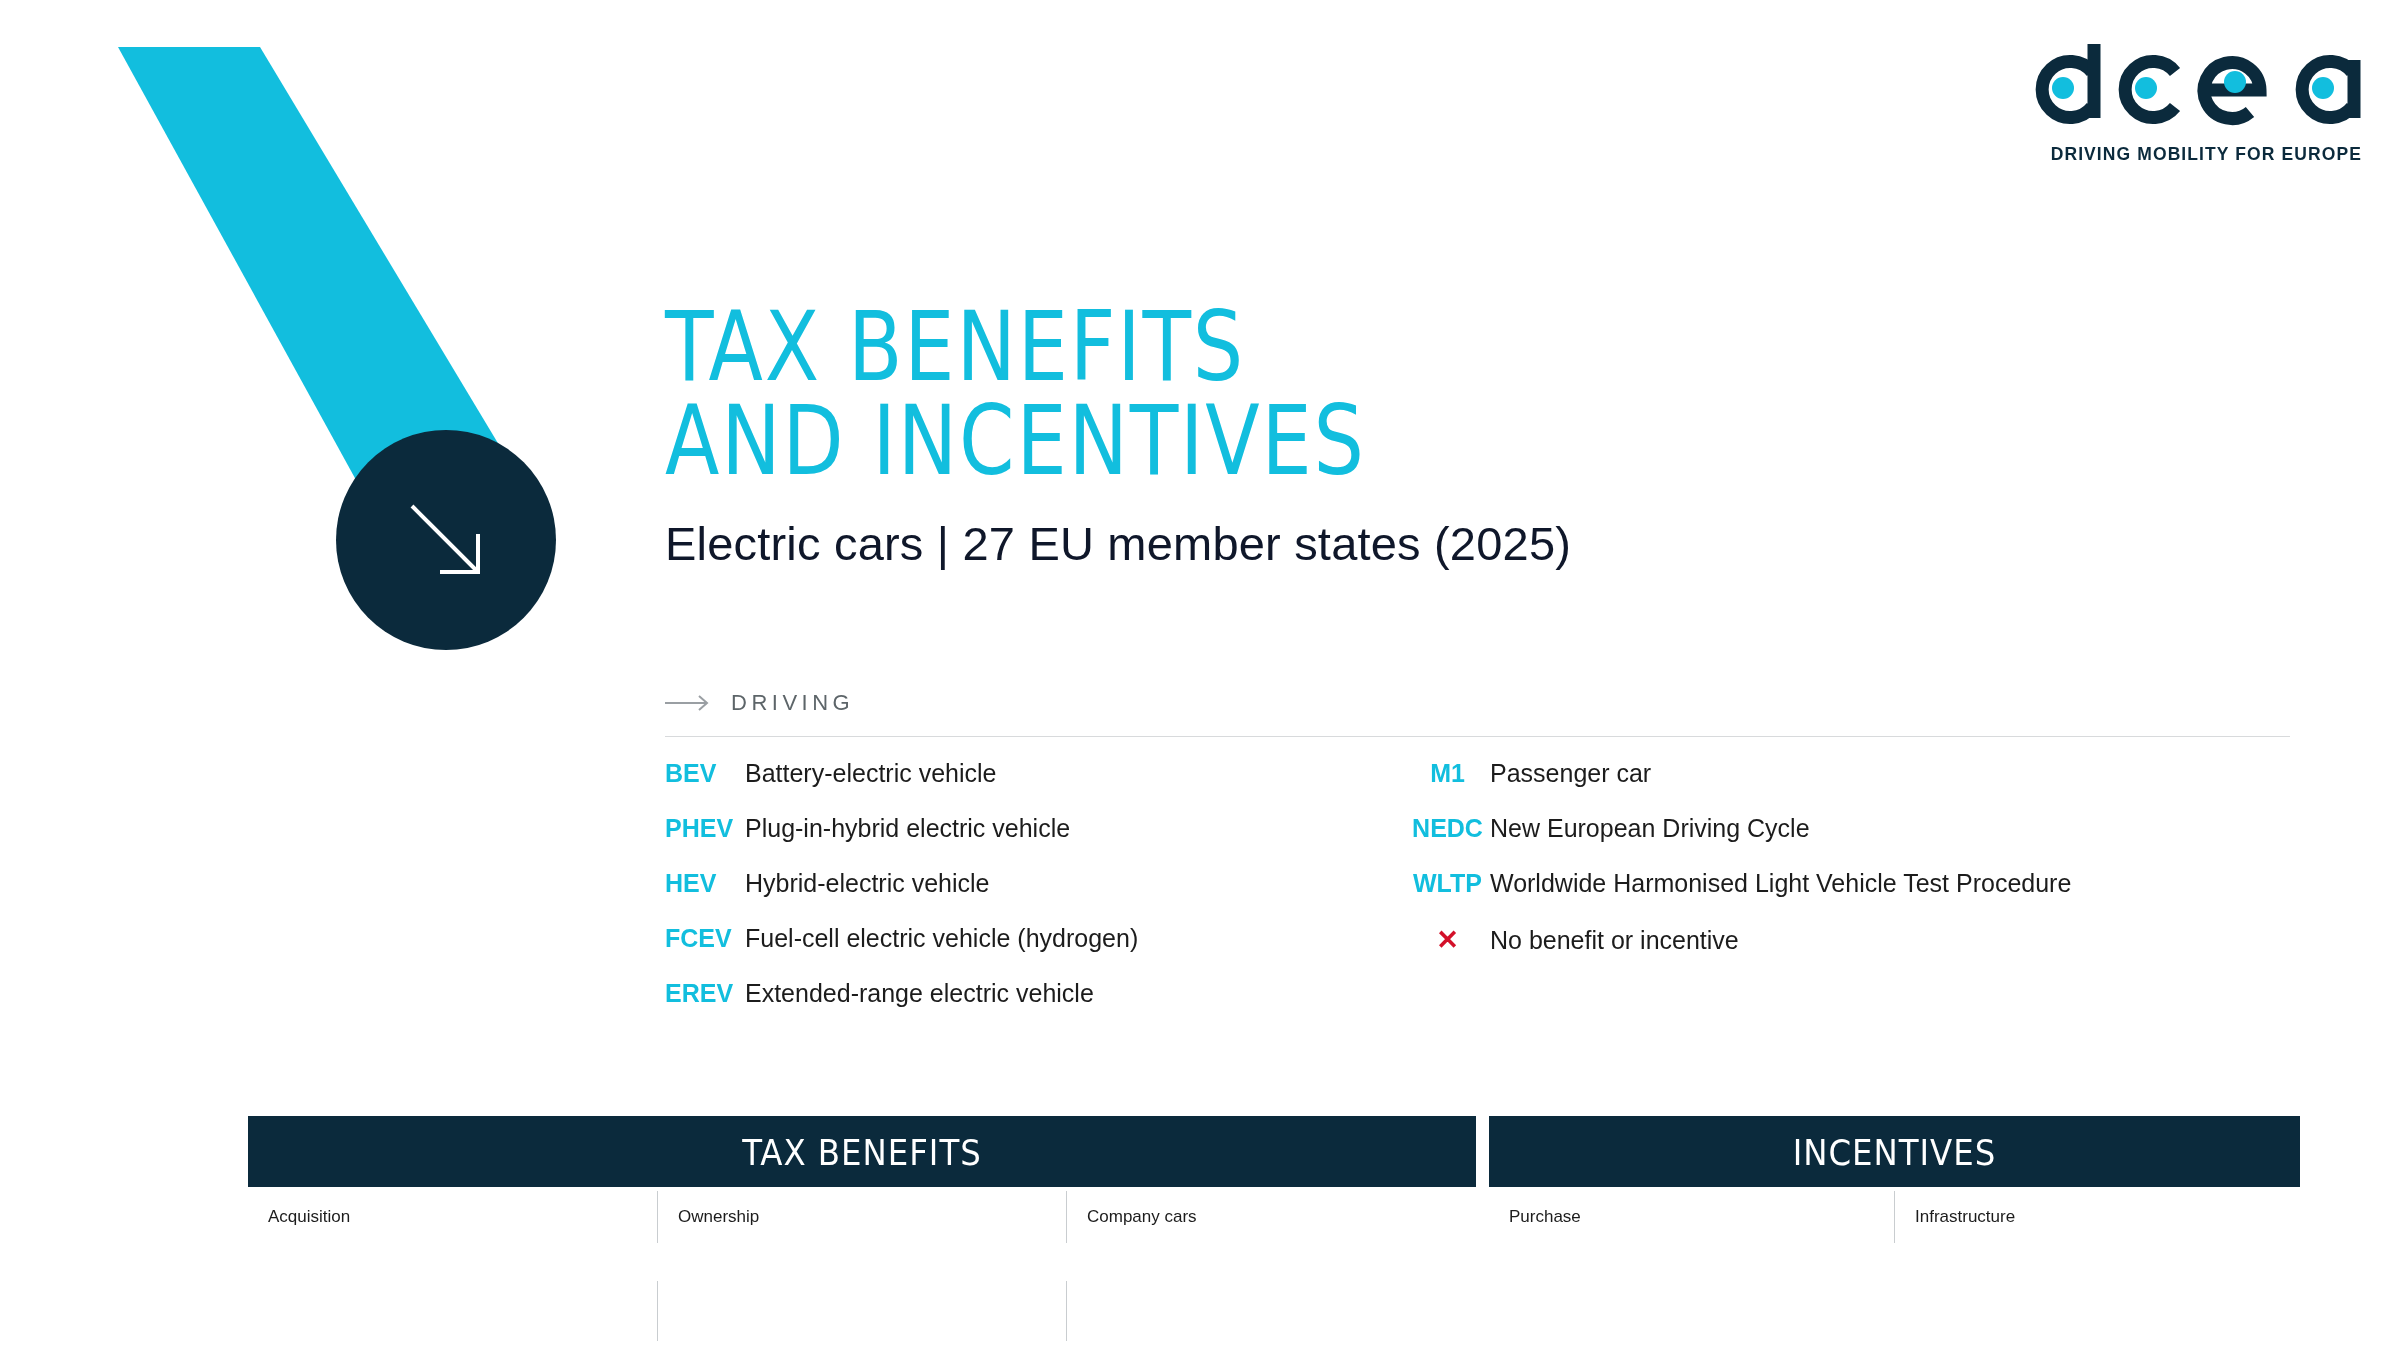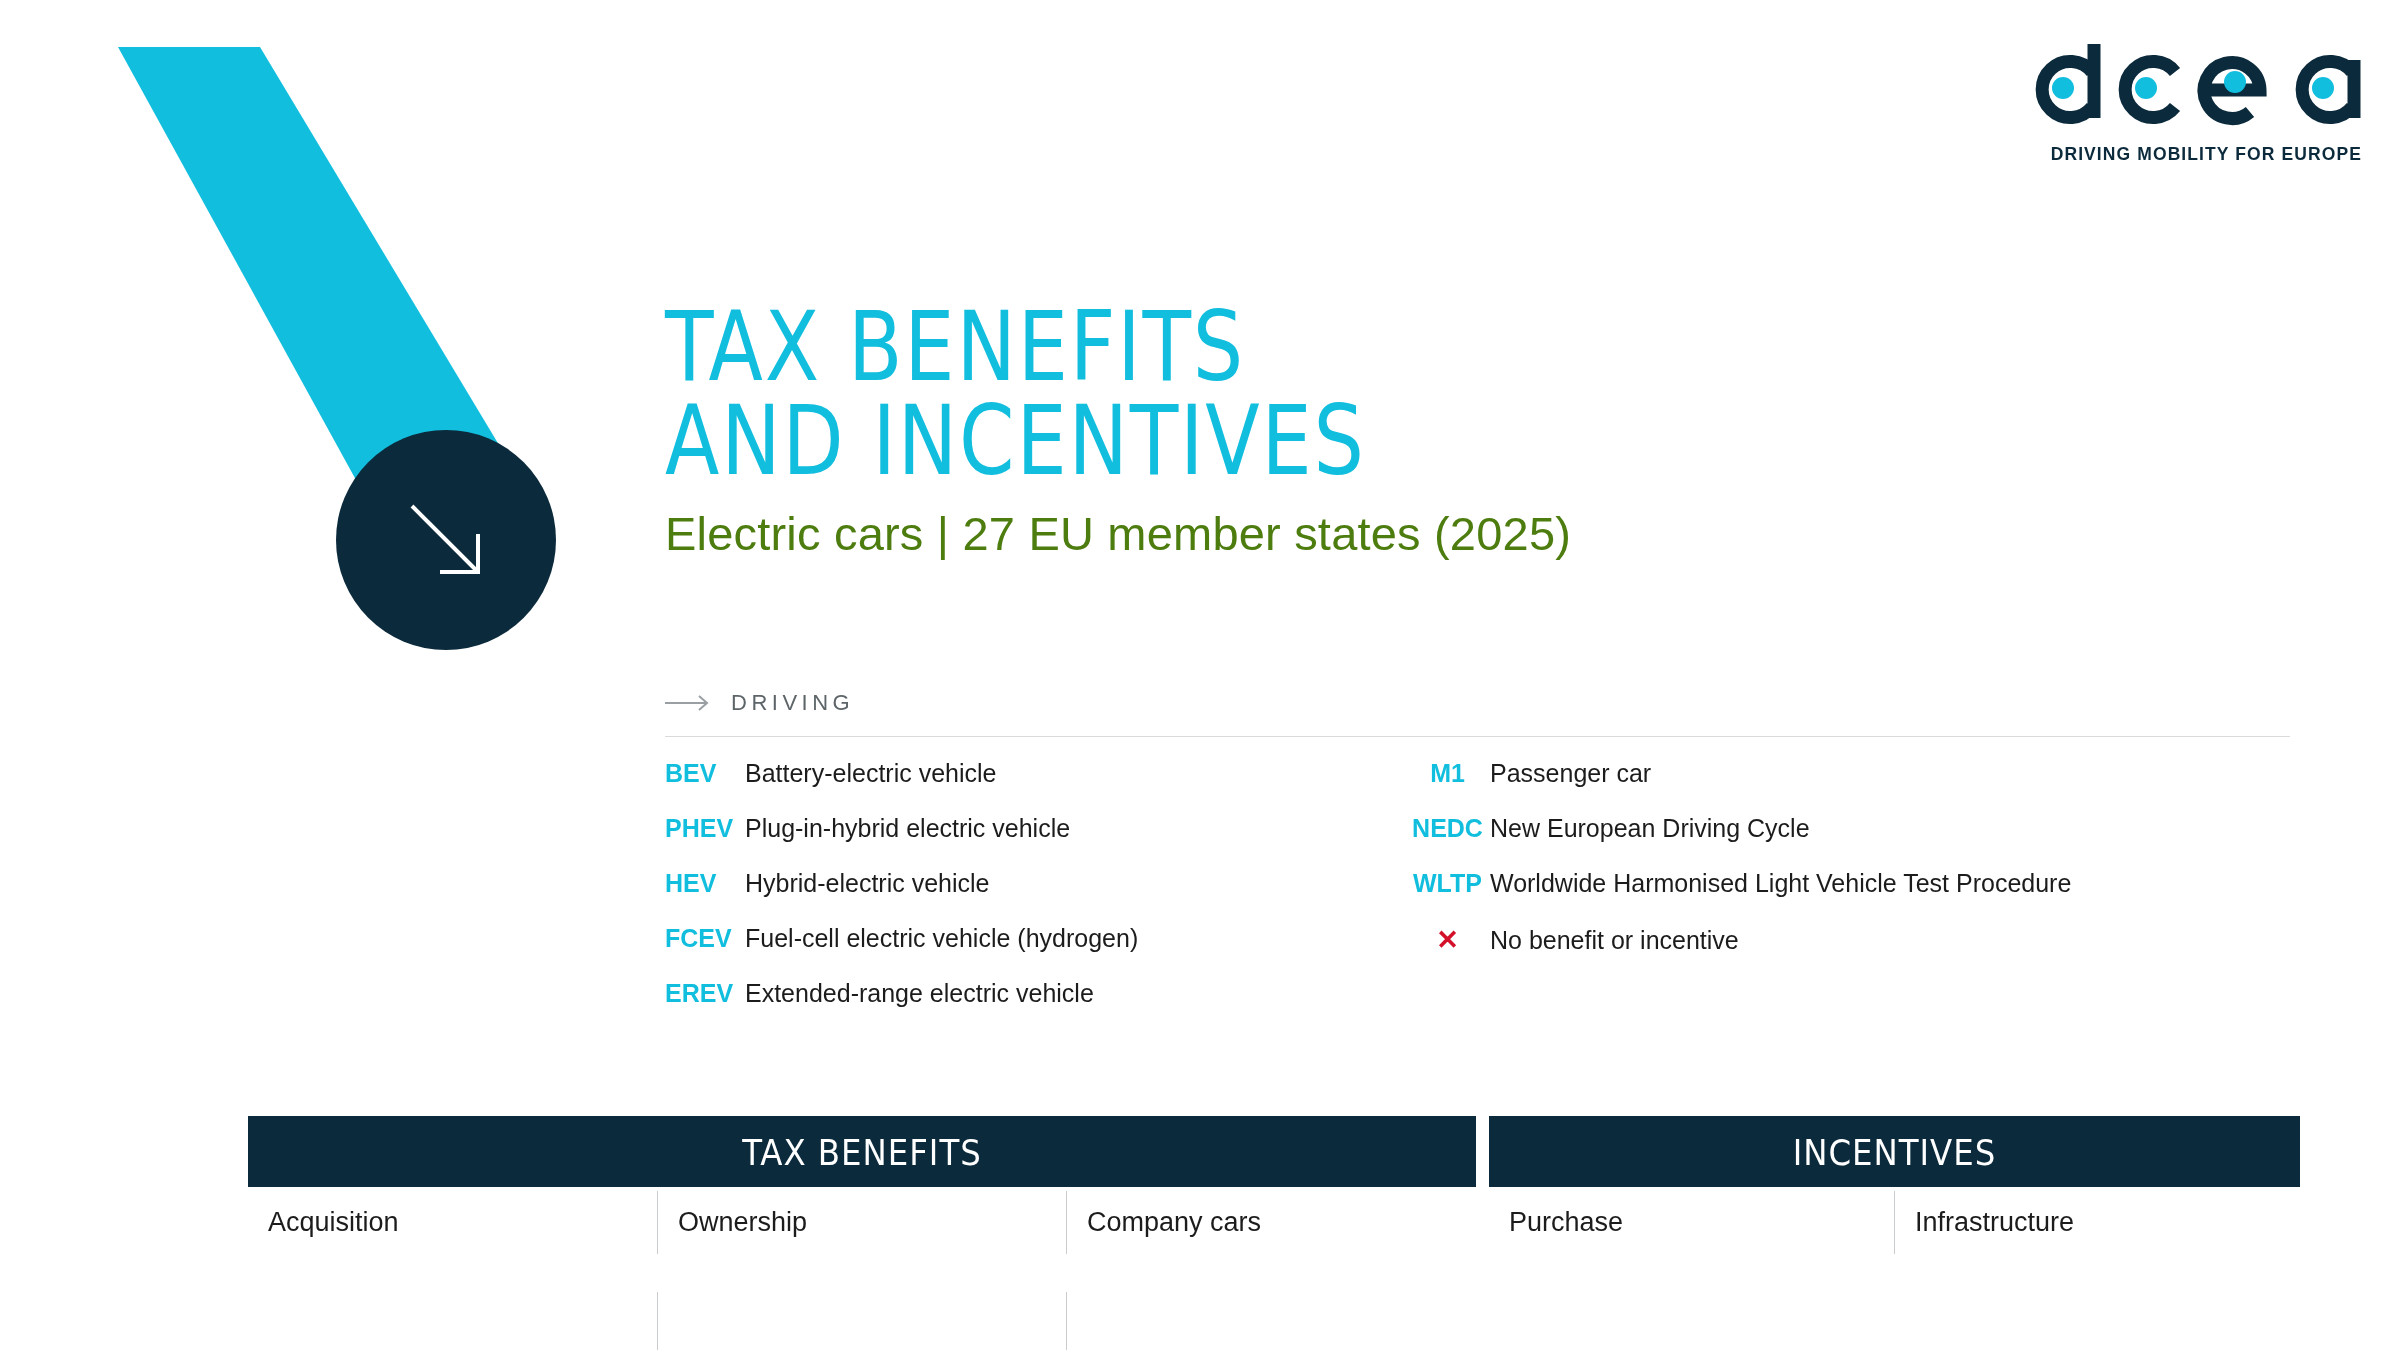--- a/index.html
+++ b/index.html
@@ -77,23 +77,23 @@
     font-family: "DejaVu Sans Condensed", "Liberation Sans Narrow", "Liberation Sans", sans-serif;
     font-size: 96px;
     line-height: 0.98;
     letter-spacing: 2px;
     color: #12bede;
     font-weight: 400;
     transform: scaleX(0.92);
     transform-origin: left center;
   }
   .subtitle {
-    margin-top: 18px;
+    margin-top: 28px;
     font-size: 47px;
-    color: #4d7c0f;
+    color: #0f172a;
     font-weight: 400;
     letter-spacing: 0.2px;
   }
 
   
   .glossary {
     position: absolute;
     left: 665px;
     top: 690px;
     width: 1625px;
@@ -176,21 +176,21 @@
     display: flex;
     gap: 13px;
     margin-top: 4px;
   }
   .sub-group {
     display: flex;
   }
   .sub-group.tax { width: 1228px; }
   .sub-group.inc { width: 811px; }
   .sub-cell {
-    font-size: 27px;
+    font-size: 17px;
     color: #1c1c1c;
     padding: 16px 0 16px 20px;
     box-sizing: border-box;
   }
   .sub-cell + .sub-cell {
     border-left: 1.5px solid #c9cdd0;
   }
   .sub-group.tax .sub-cell:nth-child(1) { width: 409px; }
   .sub-group.tax .sub-cell:nth-child(2) { width: 409px; }
   .sub-group.tax .sub-cell:nth-child(3) { width: 410px; }

